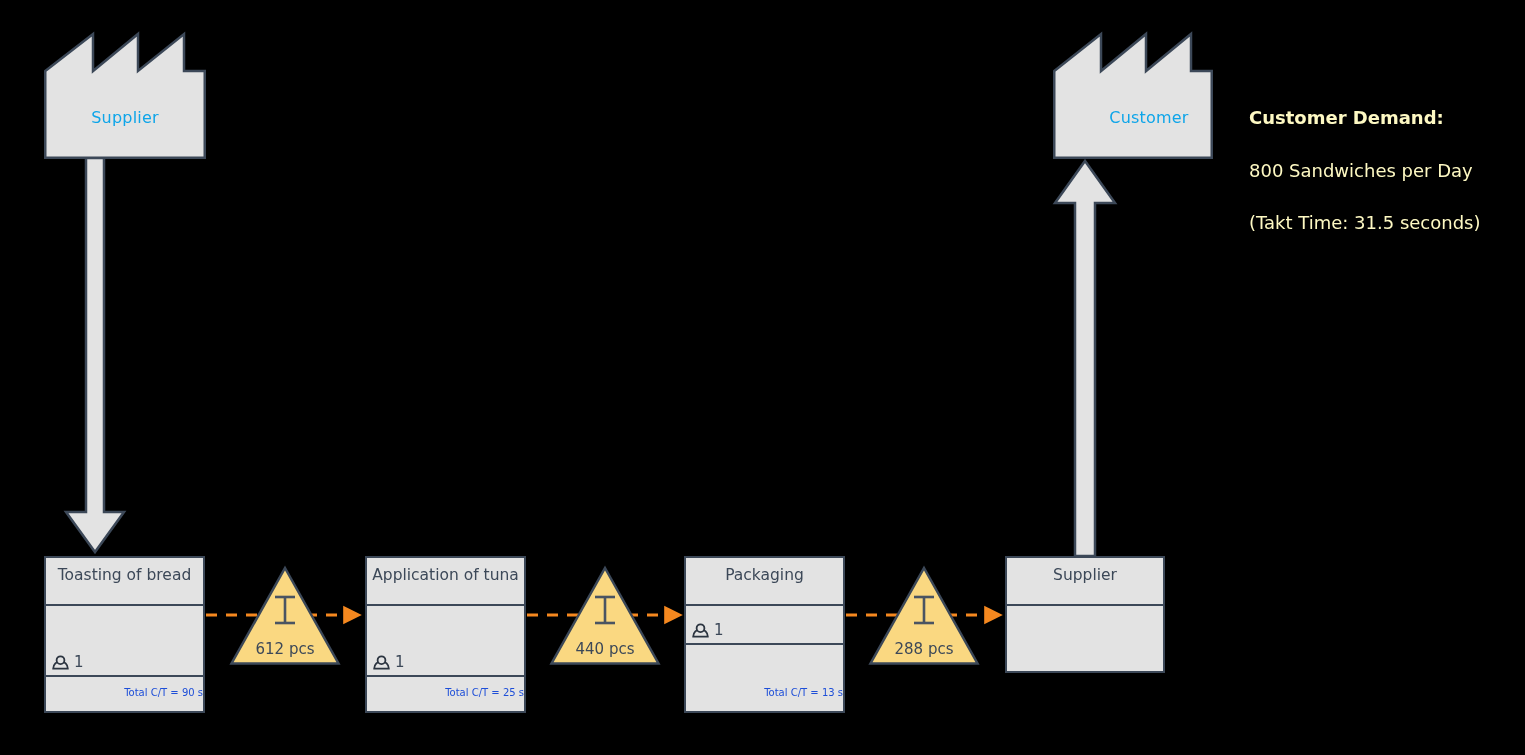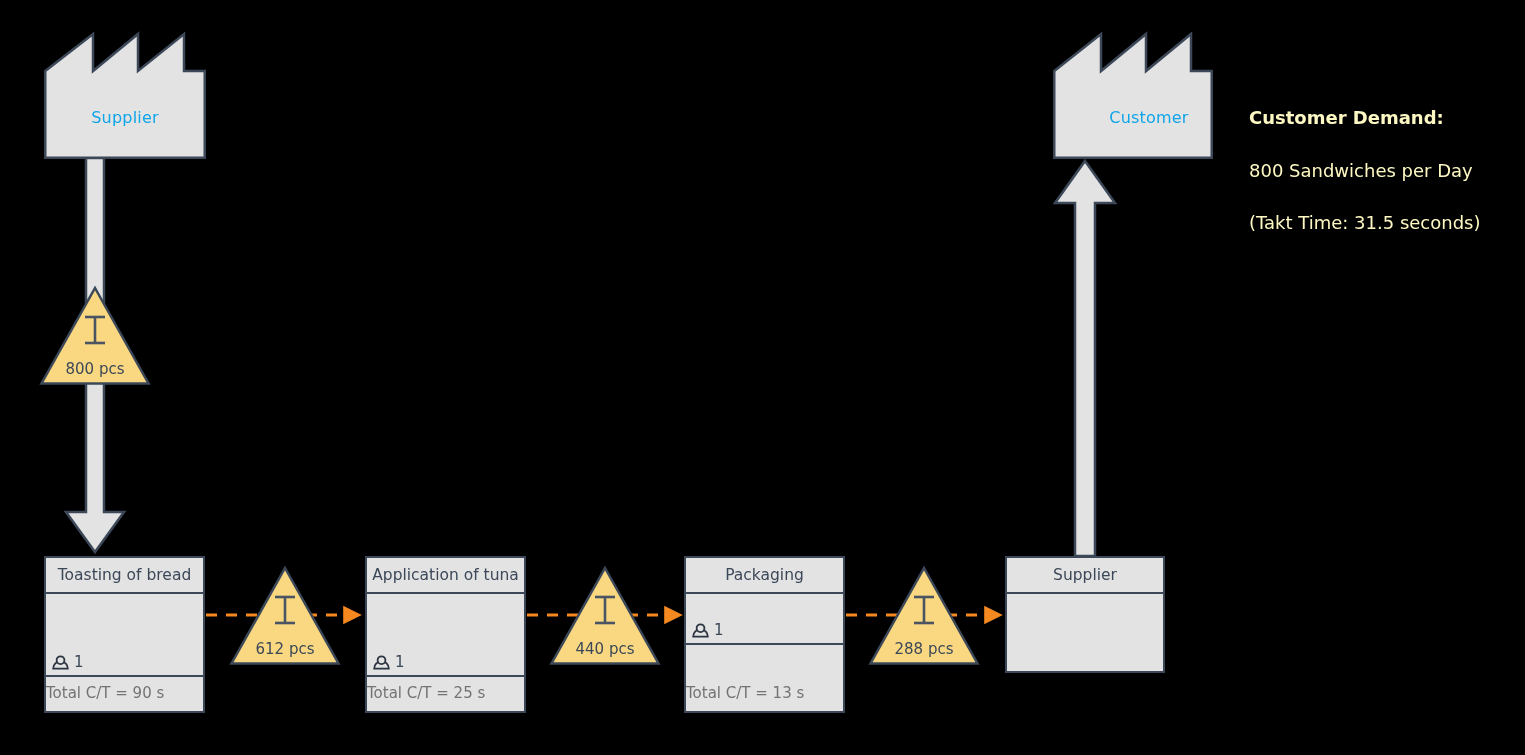--- a/index.html
+++ b/index.html
@@ -39,21 +39,21 @@
   .process-box {
     position: absolute;
     box-sizing: border-box;
     background: #e3e3e3;
     border: 2px solid #3c4858;
     display: flex;
     flex-direction: column;
   }
   .pb-title {
     box-sizing: border-box;
-    height: 36px;
+    height: 48px;
     line-height: 34px;
     text-align: center;
     color: #3c4858;
     font-size: 15.5px;
     border-bottom: 2px solid #3c4858;
     white-space: nowrap;
     overflow: hidden;
   }
   .pb-body {
     position: relative;
@@ -72,23 +72,23 @@
     gap: 5px;
   }
   .pb-operator .op-count {
     color: #3c4858;
     font-size: 15px;
   }
   .pb-footer {
     box-sizing: border-box;
     height: 34px;
     line-height: 32px;
-    text-align: left;
-    color: #737373;
-    font-size: 15px;
+    text-align: right;
+    color: #1d4ed8;
+    font-size: 10px;
     white-space: nowrap;
   }
 
   
   .inventory {
     position: absolute;
   }
   .inventory svg {
     display: block;
     overflow: visible;
@@ -215,31 +215,20 @@
       </div>
     </div>
     <div class="pb-footer">Total C/T = 13 s</div>
   </div>
 
   <div class="process-box" style="left:1005px; top:556px; width:160px; height:117px;">
     <div class="pb-title">Supplier</div>
     <div class="pb-body"></div>
   </div>
 
-  <div class="inventory" style="left:39px; top:285px; width:112px; height:101px;">
-    <svg width="112" height="101" viewBox="0 0 112 101">
-      <path d="M 56,3 L 109.5,98.5 L 2.5,98.5 Z" fill="#fad881" stroke="#3c4858" stroke-width="2.5" stroke-linejoin="miter"></path>
-      <g stroke="#4a5462" stroke-width="2.6" stroke-linecap="butt">
-        <line x1="46" y1="32" x2="66" y2="32"></line>
-        <line x1="56" y1="32" x2="56" y2="58"></line>
-        <line x1="46" y1="58" x2="66" y2="58"></line>
-      </g>
-    </svg>
-    <div class="inv-qty">800 pcs</div>
-  </div>
 
   <div class="inventory" style="left:229px; top:565px; width:112px; height:101px;">
     <svg width="112" height="101" viewBox="0 0 112 101">
       <path d="M 56,3 L 109.5,98.5 L 2.5,98.5 Z" fill="#fad881" stroke="#3c4858" stroke-width="2.5" stroke-linejoin="miter"></path>
       <g stroke="#4a5462" stroke-width="2.6" stroke-linecap="butt">
         <line x1="46" y1="32" x2="66" y2="32"></line>
         <line x1="56" y1="32" x2="56" y2="58"></line>
         <line x1="46" y1="58" x2="66" y2="58"></line>
       </g>
     </svg>

